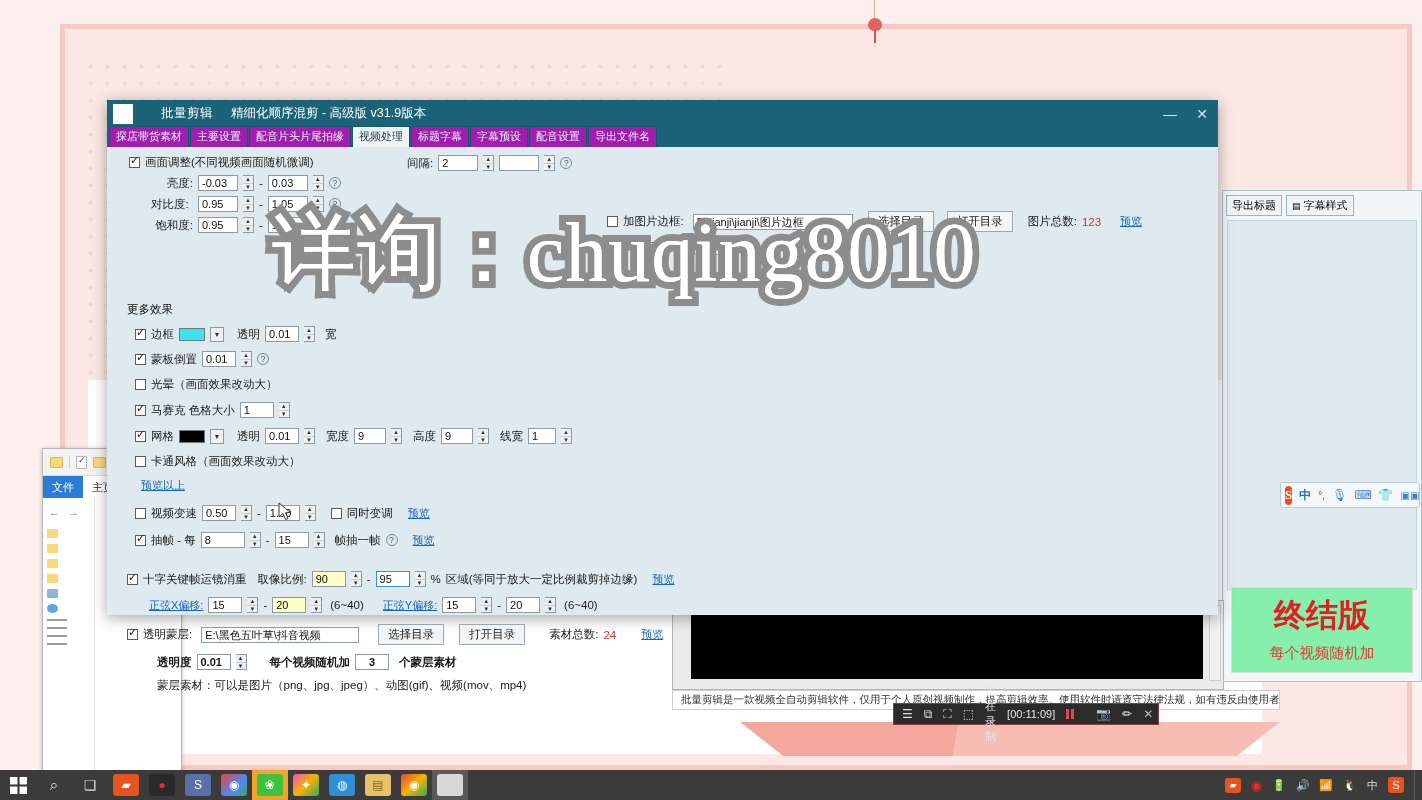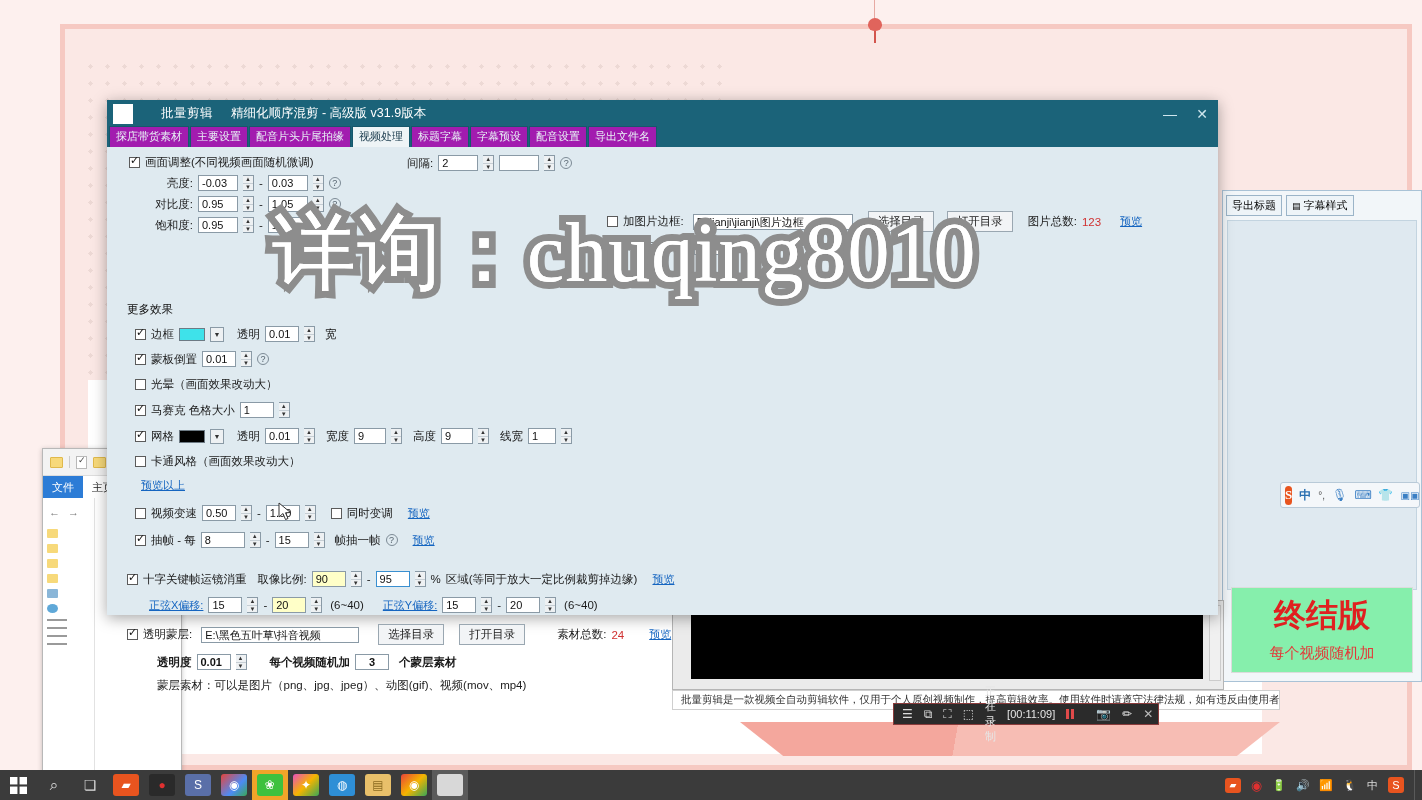--- a/index.html
+++ b/index.html
@@ -281,21 +281,21 @@
             </span>
           <span class="lbl">-</span>
           <span class="inp" style="width:40px">0.03</span>
           <span class="spin">
               <i>▲</i>
               <i>▼</i>
             </span>
           <span class="q">?</span>
         </div>
         <div class="row" style="margin:0 0 5px 36px;">
-          <span style="width:42px;text-align:right">对比度:</span>
+          <span style="width:42px;text-align:left">对比度:</span>
           <span class="inp" style="width:40px">0.95</span>
           <span class="spin">
               <i>▲</i>
               <i>▼</i>
             </span>
           <span class="lbl">-</span>
           <span class="inp" style="width:40px">1.05</span>
           <span class="spin">
               <i>▲</i>
               <i>▼</i>
@@ -528,21 +528,21 @@
       </div>
     </div>
 
     <div style="position:absolute; left:20px; top:477px;">
       <div class="row">
         <div class="cbx on"></div>
         <span>透明蒙层:</span>
         <span class="inp" style="width:158px;margin-left:4px">E:\黑色五叶草\抖音视频</span>
         <span class="btn" style="margin-left:14px">选择目录</span>
         <span class="btn" style="margin-left:10px">打开目录</span>
-        <span style="margin-left:27px">素材总数:</span>
+        <span style="margin-left:19px">素材总数:</span>
         <span class="red">24</span>
         <span class="lnk" style="margin-left:20px">预览</span>
       </div>
       <div class="row" style="margin:9px 0 0 30px;font-weight:bold;">
         <span>透明度</span>
         <span class="inp" style="width:34px">0.01</span>
         <span class="spin">
             <i>▲</i>
             <i>▼</i>
           </span>

